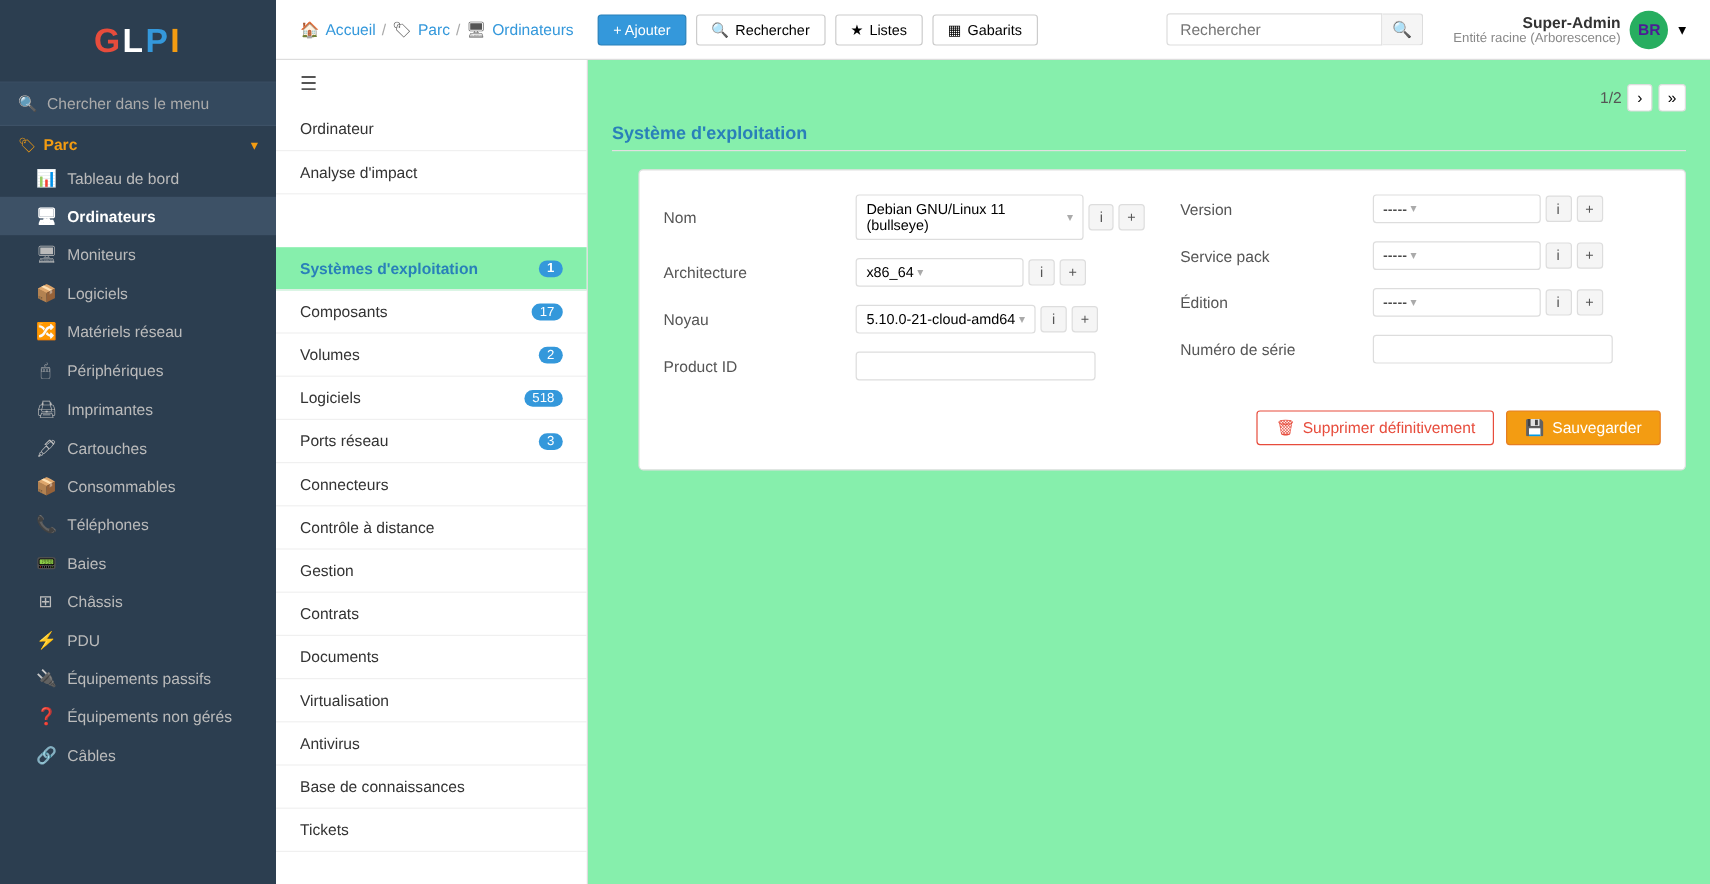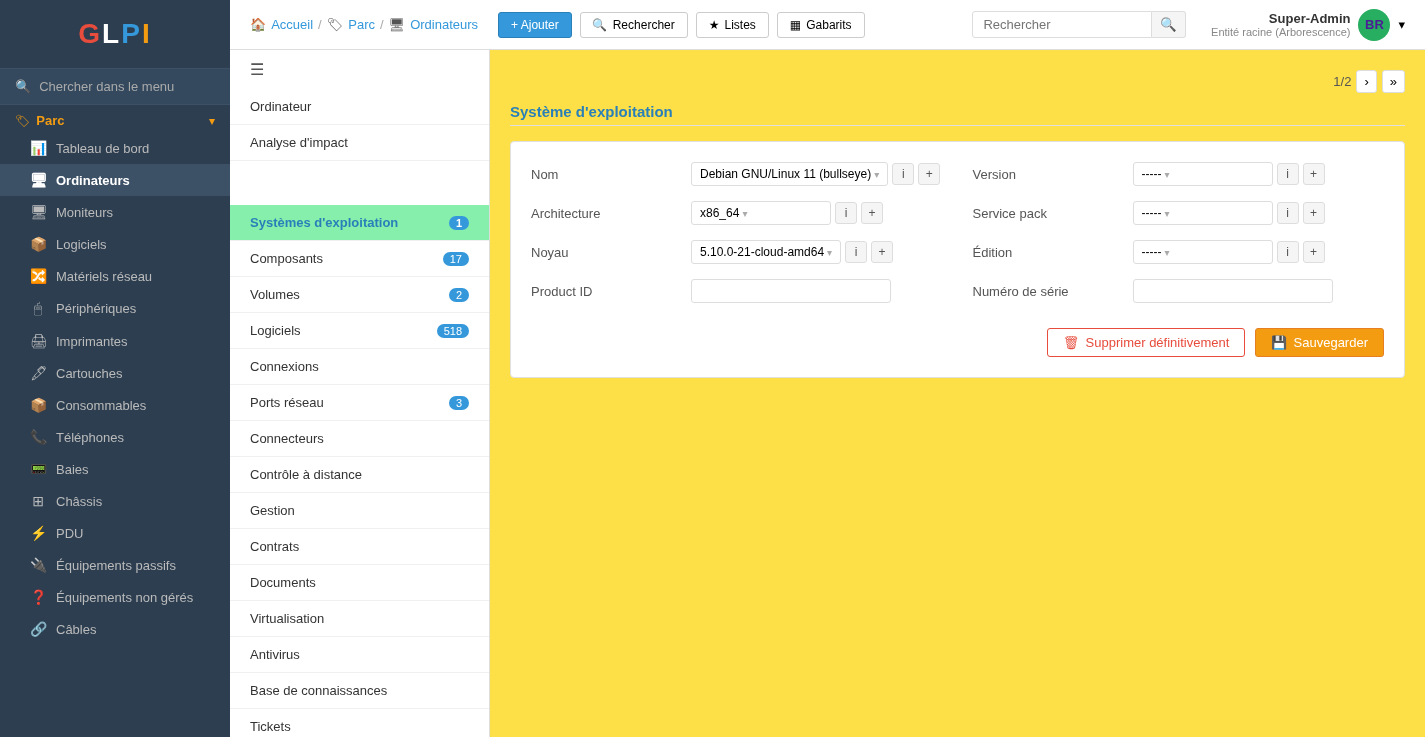--- a/index.html
+++ b/index.html
@@ -202,21 +202,21 @@
       border-radius: 10px;
       padding: 1px 7px;
       font-size: 11px;
     }
 
     
     .right-panel {
       flex: 1;
       padding: 20px;
       overflow-y: auto;
-      background: #fde047;
+      background: #86efac;
     }
 
     
     .pagination-bar {
       display: flex;
       justify-content: flex-end;
       align-items: center;
       gap: 5px;
       margin-bottom: 10px;
     }
@@ -478,23 +478,20 @@
       </div>
       <div class="left-panel-item">
         <span>Volumes</span>
         <span class="badge">2</span>
       </div>
       <div class="left-panel-item">
         <span>Logiciels</span>
         <span class="badge">518</span>
       </div>
       <div class="left-panel-item">
-        <span>Connexions</span>
-      </div>
-      <div class="left-panel-item">
         <span>Ports réseau</span>
         <span class="badge">3</span>
       </div>
       <div class="left-panel-item">
         <span>Connecteurs</span>
       </div>
       <div class="left-panel-item">
         <span>Contrôle à distance</span>
       </div>
       <div class="left-panel-item">
@@ -523,21 +520,21 @@
     <div class="right-panel">
 
       <div class="pagination-bar">
         <span>1/2</span>
         <button class="page-btn">›</button>
         <button class="page-btn">»</button>
       </div>
 
       <div class="section-title">Système d'exploitation</div>
 
-      <div style="background:#fff; border:1px solid #e0e0e0; border-radius:4px; padding:20px;">
+      <div style="background:#fff; border:1px solid #e0e0e0; border-radius:4px; padding:20px;margin-left:22px;">
         <div style="display:grid; grid-template-columns:1fr 1fr; gap:15px 30px;">
 
           <div style="display:flex; flex-direction:column; gap:15px;">
 
             <div class="form-row">
               <div class="form-label">Nom</div>
               <div class="form-control">
                 <div class="select-field">
                   <span>Debian GNU/Linux 11 (bullseye)</span>
                   <span class="dropdown-arrow">▾</span>

